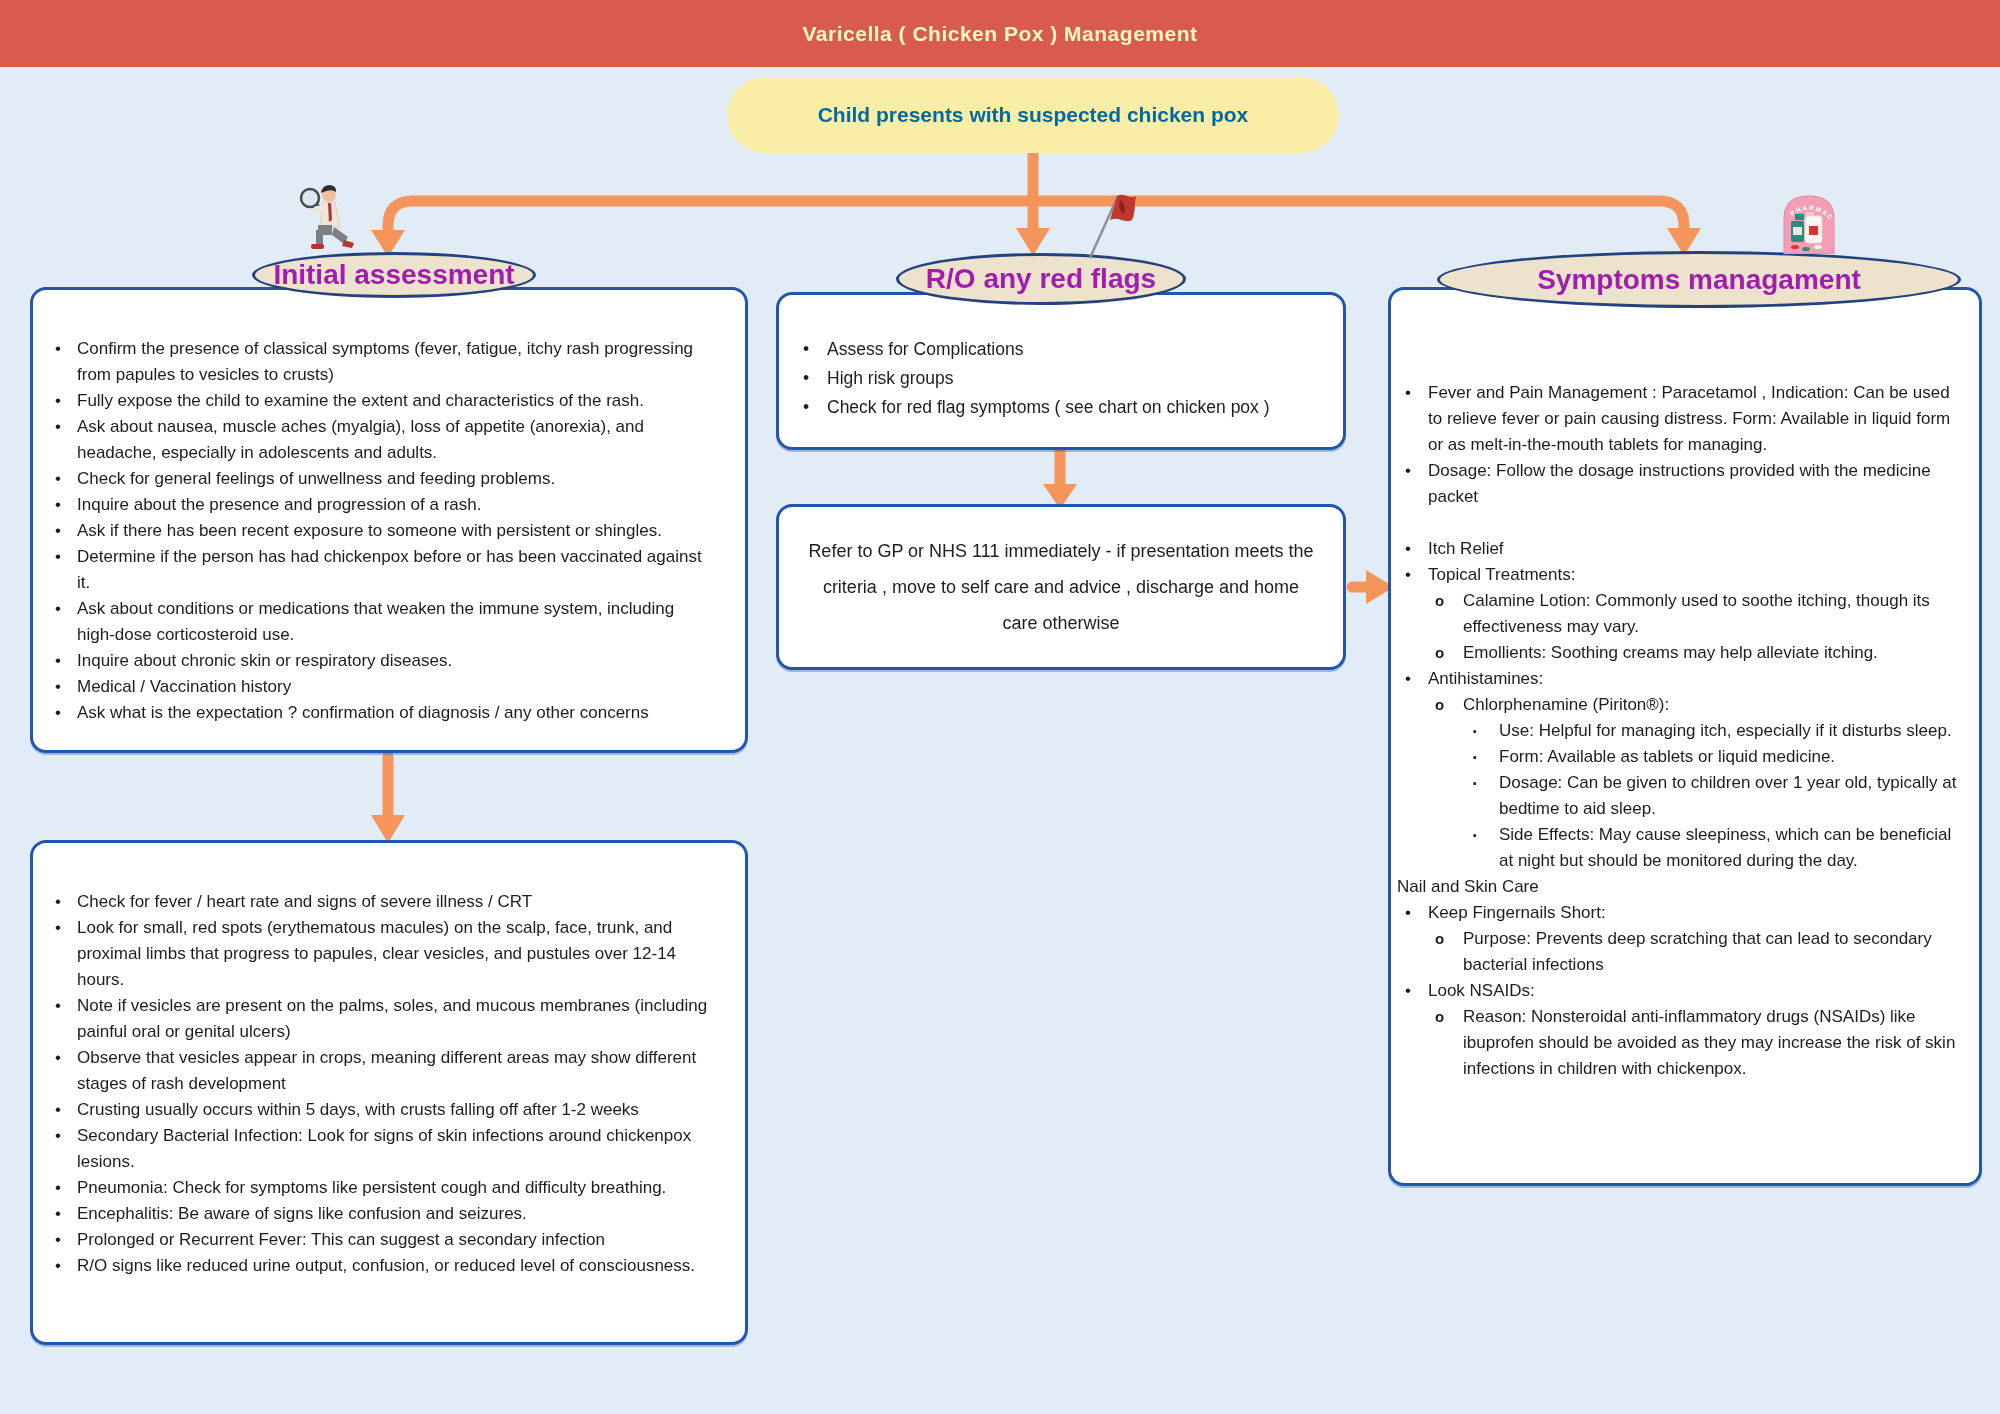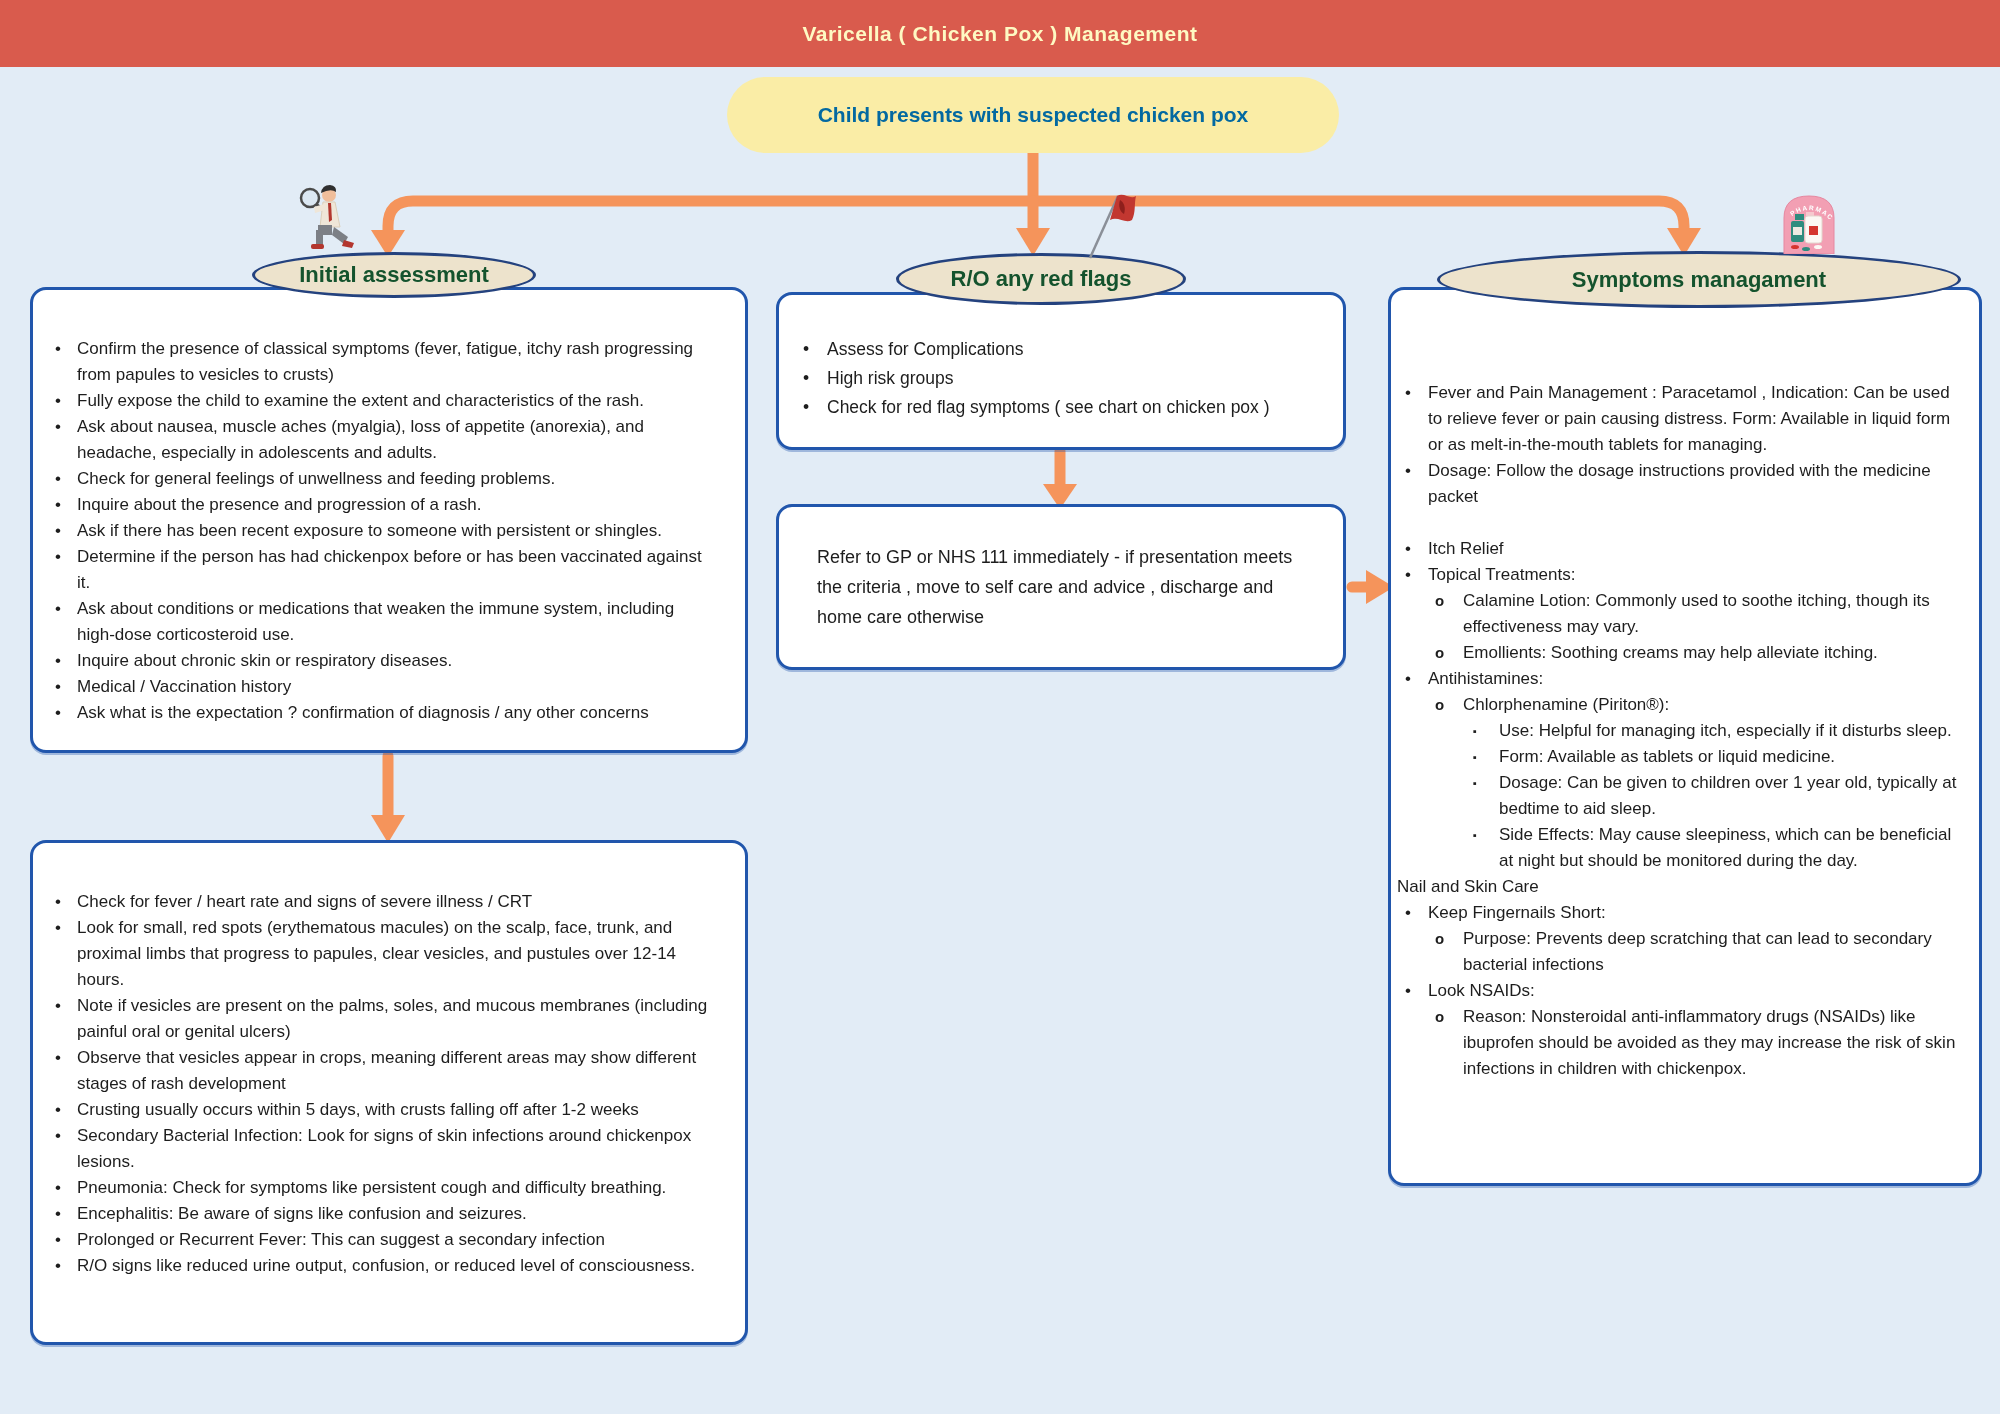--- a/index.html
+++ b/index.html
@@ -19,21 +19,21 @@
     background:#FAEDA6;display:flex;align-items:center;justify-content:center;z-index:3;
   }
   .start-node .lbl{font-size:21px;font-weight:bold;color:#0369a1;}
   
   .flow-svg{position:absolute;left:0;top:0;z-index:1;}
   
   .oval{
     position:absolute;background:#EDE3CC;border:3px solid #24427E;border-radius:50%;
     display:flex;align-items:center;justify-content:center;z-index:3;box-sizing:border-box;
   }
-  .oval .lbl{font-size:22px;font-weight:bold;color:#14532d;white-space:nowrap;}
+  .oval .lbl{font-size:28px;font-weight:bold;color:#a21caf;white-space:nowrap;}
   .oval1{left:252px;top:252px;width:284px;height:46px;}
   .oval2{left:896px;top:253px;width:290px;height:52px;}
   .oval3{left:1437px;top:251px;width:524px;height:57px;}
   
   .box{
     position:absolute;background:#ffffff;border:3px solid #2156AC;border-radius:16px;
     box-sizing:border-box;z-index:2;box-shadow:0 2px 0 rgba(33,86,172,.35);
   }
   .c1b1{left:30px;top:287px;width:718px;height:466px;padding:46px 34px 0 22px;}
   .c1b2{left:30px;top:840px;width:718px;height:505px;padding:46px 28px 0 22px;}
@@ -53,21 +53,21 @@
   
   .list-c{font-size:17px;line-height:26px;}
   .list-c .lvl0{margin-left:0;}
   .list-c .lvl1{margin-left:8px;}
   .list-c .lvl2{margin-left:38px;}
   .list-c .lvl3{margin-left:76px;}
   .list-c .lvl1 .marker{width:23px;}
   .list-c .lvl2 .marker{width:28px;font-weight:bold;font-size:15px;}
   .list-c .lvl3 .marker{width:26px;font-size:11px;line-height:26px;}
   
-  .referral{font-size:18px;line-height:30px;text-align:left;color:#1d1d1d;margin-left:12px;}
+  .referral{font-size:18px;line-height:36px;text-align:center;color:#1d1d1d;}
   
   .icon{position:absolute;z-index:4;}
   .detective{left:296px;top:180px;}
   .flag{left:1080px;top:192px;}
   .pharmacy{left:1776px;top:192px;}
 </style>
 </head>
 <body>
 
 <div class="canvas">

